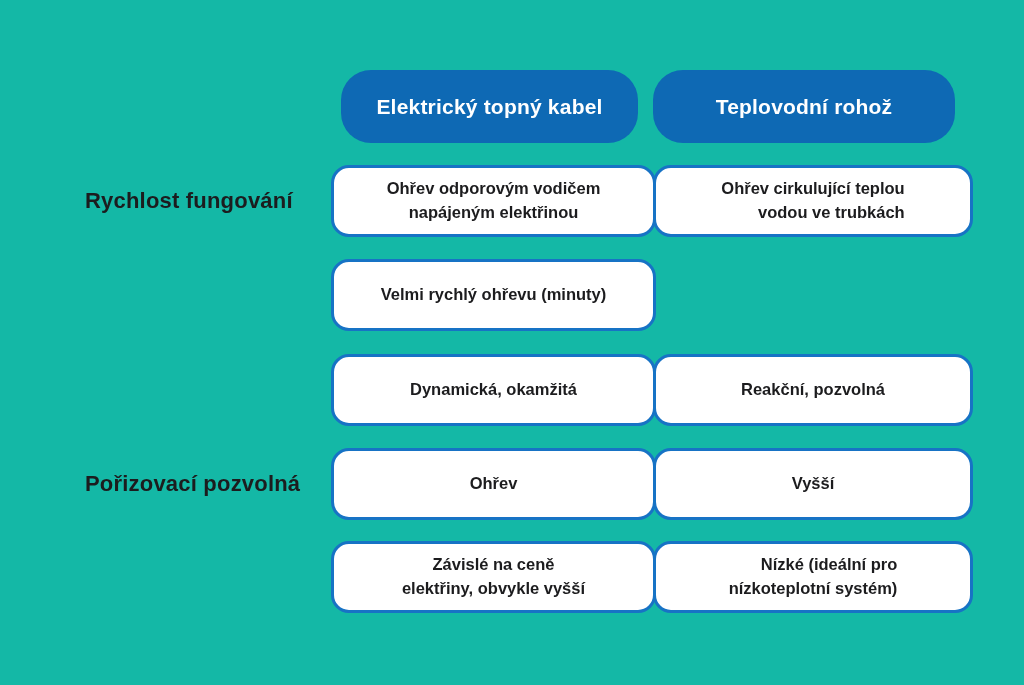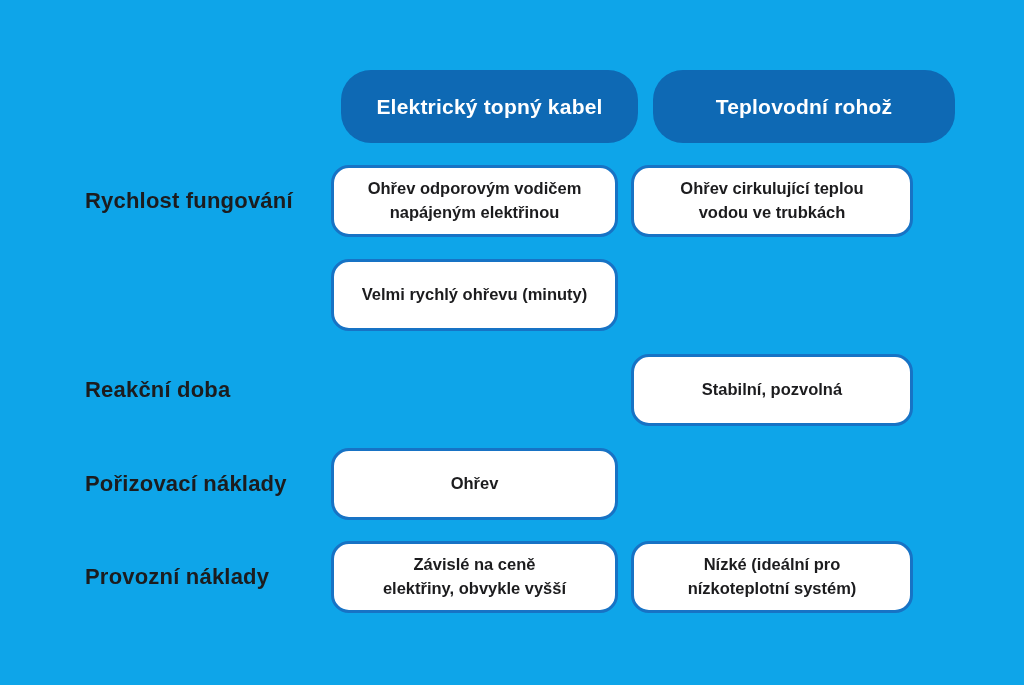--- a/index.html
+++ b/index.html
@@ -6,21 +6,21 @@
     --blue:#0e69b4;
     --border-blue:#1773c5;
     --text-dark:#1c1c1e;
     --header-text:#ffffff;
   }
   html,body{margin:0;padding:0;background:#ffffff;}
   .canvas{
     position:relative;
     width:1024px;
     height:685px;
-    background:#0ea5e9;
+    background:#14b8a6;
     font-family:"Liberation Sans","DejaVu Sans",sans-serif;
     overflow:hidden;
   }
   .pill{
     position:absolute;
     top:70px;
     height:73px;
     background:var(--blue);
     color:var(--header-text);
     border-radius:30px;
@@ -54,26 +54,26 @@
     border:3px solid var(--border-blue);
     border-radius:18px;
     display:flex;
     align-items:center;
     justify-content:center;
     text-align:center;
     font-weight:700;
     font-size:16.5px;
     line-height:1.45;
     color:var(--text-dark);
-    padding:0 1px;
+    padding:0 20px;
     box-sizing:content-box;
   }
   .box span{white-space:pre-line;}
   .c1{left:331px;width:279px;}
-  .c2{left:631px;width:274px;}
+  .c2{left:653px;width:274px;text-align:right;}
   .r1{top:165px;}
   .r2{top:259px;}
   .r3{top:354px;}
   .r4{top:448px;}
   .r5{top:541px;}
 </style>
 </head>
 <body>
 
 <div class="canvas">
@@ -92,31 +92,35 @@
   </div>
   <div class="box c2 r1">
     <span>Ohřev cirkulující teplou
 vodou ve trubkách</span>
   </div>
 
   <div class="box c1 r2">
     <span>Velmi rychlý ohřevu (minuty)</span>
   </div>
 
-  <div class="rlabel r3">Reakční doba</div>
+  <div class="box c1 r3">
+    <span>Dynamická, okamžitá</span>
+  </div>
   <div class="box c2 r3">
-    <span>Stabilní, pozvolná</span>
+    <span>Reakční, pozvolná</span>
   </div>
 
-  <div class="rlabel r4">Pořizovací náklady</div>
+  <div class="rlabel r4">Pořizovací pozvolná</div>
   <div class="box c1 r4">
     <span>Ohřev</span>
   </div>
+  <div class="box c2 r4">
+    <span>Vyšší</span>
+  </div>
 
-  <div class="rlabel r5">Provozní náklady</div>
   <div class="box c2 r5">
     <span>Nízké (ideální pro
 nízkoteplotní systém)</span>
   </div>
   <div class="box c1 r5">
     <span>Závislé na ceně
 elektřiny, obvykle vyšší</span>
   </div>
 
 </div>

